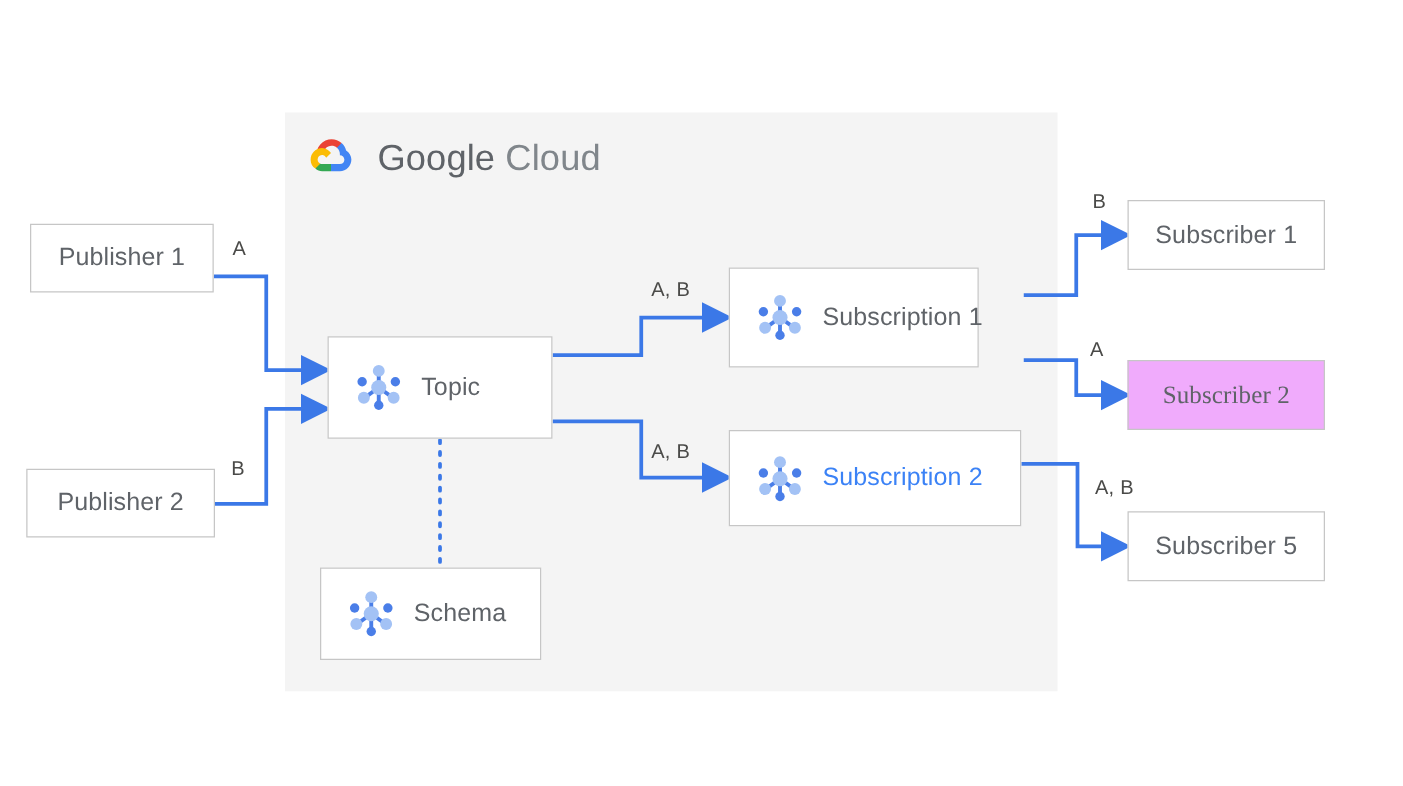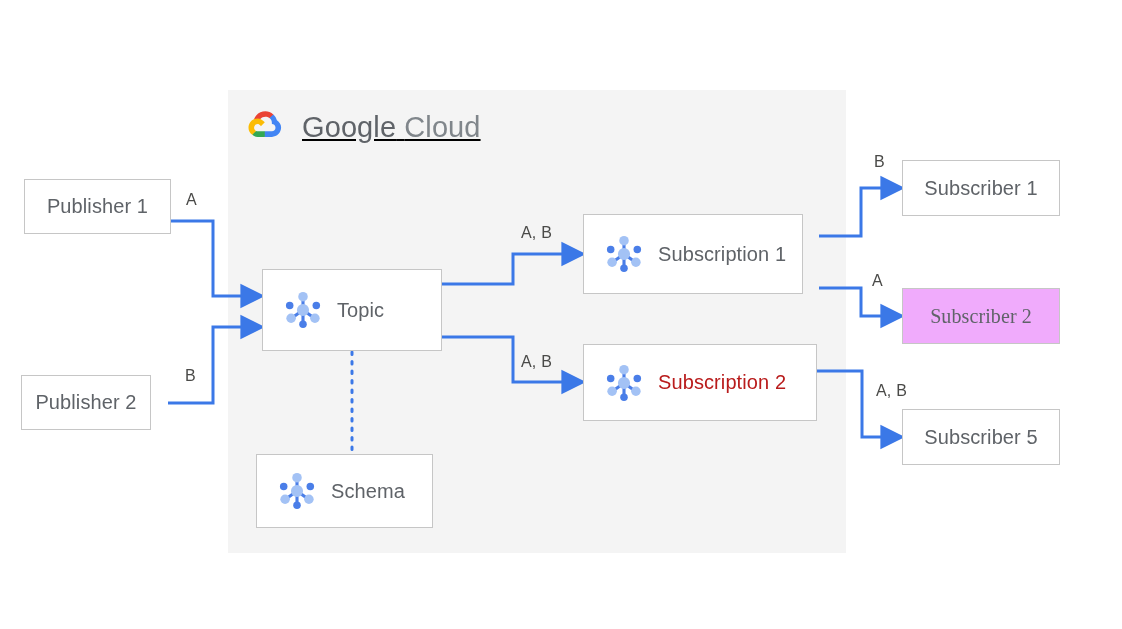--- a/index.html
+++ b/index.html
@@ -46,21 +46,20 @@
     position: absolute;
     color: #4a4a48;
     font-size: 16px;
     white-space: nowrap;
     letter-spacing: 0.2px;
   }
   #gc-logo {
     position: absolute;
     display: flex;
     align-items: center;
-    text-decoration: underline;
   }
   #gc-wordmark {
     color: #5f6368;
     font-size: 29px;
     letter-spacing: 0.1px;
     margin-left: 14px;
     white-space: nowrap;
   }
   #gc-wordmark .light {
     color: #80868b;
@@ -106,21 +105,21 @@
       <path d="M819,288 L861,288 L861,316 L884,316" marker-end="url(#arw)"></path>
       <path d="M817,371 L862,371 L862,437 L884,437" marker-end="url(#arw)"></path>
     </g>
     <path d="M352,352 L352,453" fill="none" stroke="#3b78e7" stroke-width="3" stroke-dasharray="2.5 7" stroke-linecap="round"></path>
   </svg>
 
   <div id="nodes-layer">
       <div class="node-box" style="left: 24px; top: 179px; width: 147px; height: 55px; border-color: rgb(198, 198, 198); background: rgb(255, 255, 255);">
         <span class="node-label" style="color: rgb(95, 99, 104);">Publisher 1</span>
       </div>
-      <div class="node-box" style="left: 21px; top: 375px; width: 130px; height: 55px; border-color: rgb(198, 198, 198); background: rgb(255, 255, 255);">
+      <div class="node-box" style="left: 21px; top: 375px; width: 151px; height: 55px; border-color: rgb(198, 198, 198); background: rgb(255, 255, 255);">
         <span class="node-label" style="color: rgb(95, 99, 104);">Publisher 2</span>
       </div>
       <div class="node-box with-icon" style="left: 262px; top: 269px; width: 180px; height: 82px; border-color: rgb(198, 198, 198); background: rgb(255, 255, 255);">
         <span style="display:inline-flex;margin-left:18px;margin-right:12px;">
           <svg class="node-icon" width="44" height="44" viewBox="0 0 48 48">
             <g stroke="#4a7ee8" stroke-width="3.4">
               <line x1="24" y1="24" x2="24" y2="11"></line>
               <line x1="24" y1="24" x2="24" y2="38"></line>
               <line x1="24" y1="24" x2="13" y2="32"></line>
               <line x1="24" y1="24" x2="35" y2="32"></line>
@@ -149,21 +148,21 @@
             <circle cx="24" cy="9.5" r="5.2" fill="#a3c2f5"></circle>
             <circle cx="11" cy="33" r="5.2" fill="#a3c2f5"></circle>
             <circle cx="37" cy="33" r="5.2" fill="#a3c2f5"></circle>
             <circle cx="9.5" cy="19" r="4.1" fill="#4a7ee8"></circle>
             <circle cx="38.5" cy="19" r="4.1" fill="#4a7ee8"></circle>
             <circle cx="24" cy="39.5" r="4.1" fill="#4a7ee8"></circle>
           </svg>
         </span>
         <span class="node-label" style="color: rgb(95, 99, 104);">Schema</span>
       </div>
-      <div class="node-box with-icon" style="left: 583px; top: 214px; width: 220px; height: 80px; border-color: rgb(198, 198, 198); background: rgb(255, 255, 255);">
+      <div class="node-box with-icon" style="left: 583px; top: 214px; width: 200px; height: 80px; border-color: rgb(198, 198, 198); background: rgb(255, 255, 255);">
         <span style="display:inline-flex;margin-left:18px;margin-right:12px;">
           <svg class="node-icon" width="44" height="44" viewBox="0 0 48 48">
             <g stroke="#4a7ee8" stroke-width="3.4">
               <line x1="24" y1="24" x2="24" y2="11"></line>
               <line x1="24" y1="24" x2="24" y2="38"></line>
               <line x1="24" y1="24" x2="13" y2="32"></line>
               <line x1="24" y1="24" x2="35" y2="32"></line>
             </g>
             <circle cx="24" cy="24" r="6.6" fill="#a3c2f5"></circle>
             <circle cx="24" cy="9.5" r="5.2" fill="#a3c2f5"></circle>
@@ -187,21 +186,21 @@
             </g>
             <circle cx="24" cy="24" r="6.6" fill="#a3c2f5"></circle>
             <circle cx="24" cy="9.5" r="5.2" fill="#a3c2f5"></circle>
             <circle cx="11" cy="33" r="5.2" fill="#a3c2f5"></circle>
             <circle cx="37" cy="33" r="5.2" fill="#a3c2f5"></circle>
             <circle cx="9.5" cy="19" r="4.1" fill="#4a7ee8"></circle>
             <circle cx="38.5" cy="19" r="4.1" fill="#4a7ee8"></circle>
             <circle cx="24" cy="39.5" r="4.1" fill="#4a7ee8"></circle>
           </svg>
         </span>
-        <span class="node-label" style="color: #b91c1c;">Subscription 2</span>
+        <span class="node-label" style="color: #3b82f6;">Subscription 2</span>
       </div>
       <div class="node-box" style="left: 902px; top: 160px; width: 158px; height: 56px; border-color: rgb(198, 198, 198); background: rgb(255, 255, 255);">
         <span class="node-label" style="color: rgb(95, 99, 104);">Subscriber 1</span>
       </div>
       <div class="node-box" style="left: 902px; top: 288px; width: 158px; height: 56px; border-color: rgb(198, 198, 198); background: #f0abfc; font-family: Liberation Serif, serif;">
         <span class="node-label" style="color: rgb(95, 99, 104);">Subscriber 2</span>
       </div>
       <div class="node-box" style="left: 902px; top: 409px; width: 158px; height: 56px; border-color: rgb(198, 198, 198); background: rgb(255, 255, 255);">
         <span class="node-label" style="color: rgb(95, 99, 104);">Subscriber 5</span>
       </div>

